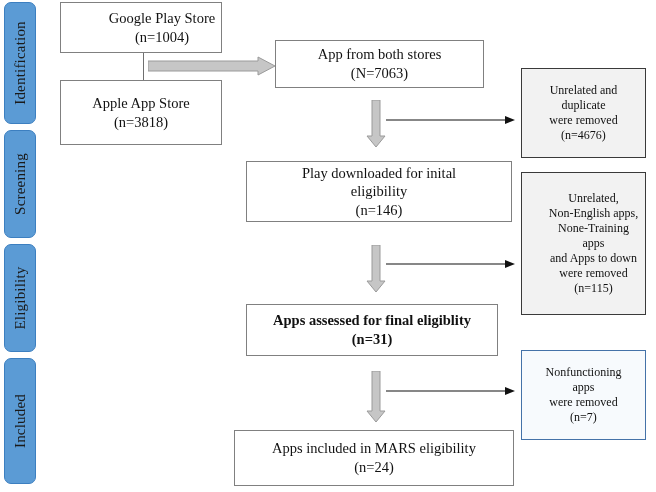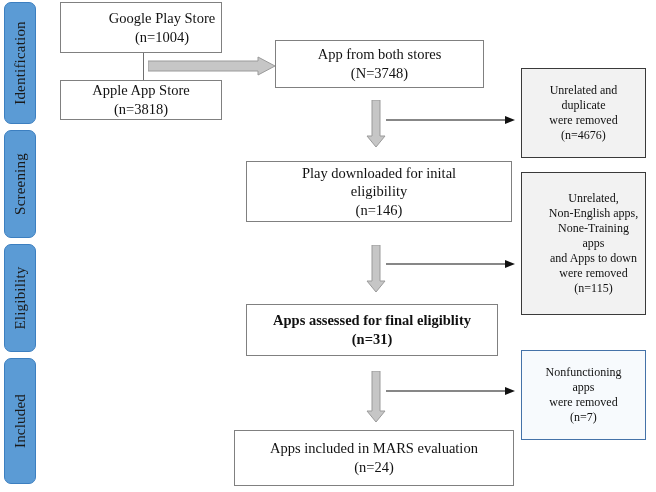--- a/index.html
+++ b/index.html
@@ -110,36 +110,36 @@
 
   <div class="phase" style="top:358px;height:126px;">
     <span class="phase-label">Included</span>
   </div>
 
   <div class="box" style="left:60px;top:2px;width:162px;height:51px;padding-left:46px;">
     <span class="ln">Google Play Store</span>
     <span class="ln">(n=1004)</span>
   </div>
 
-  <div class="box" style="left:60px;top:80px;width:162px;height:40px;">
+  <div class="box" style="left:60px;top:80px;width:162px;height:65px;">
     <span class="ln">Apple App Store</span>
     <span class="ln">(n=3818)</span>
   </div>
 
   <div class="vline" style="left:143px;top:53px;height:27px;"></div>
 
   <div class="block-arrow-right" style="left:148px;top:56px;width:128px;height:20px;">
     <svg width="128" height="20" viewBox="0 0 128 20">
       <polygon points="0,5 110,5 110,1 127,10 110,19 110,15 0,15" fill="#C6C6C6" stroke="#9a9a9a" stroke-width="1"></polygon>
     </svg>
   </div>
 
   <div class="box" style="left:275px;top:40px;width:209px;height:48px;">
     <span class="ln">App from both stores</span>
-    <span class="ln">(N=3748)</span>
+    <span class="ln">(N=7063)</span>
   </div>
 
   <div class="block-arrow-down" style="left:366px;top:100px;width:20px;height:48px;">
     <svg width="20" height="48" viewBox="0 0 20 48">
       <polygon points="6,0 14,0 14,36 19,36 10,47 1,36 6,36" fill="#C6C6C6" stroke="#9a9a9a" stroke-width="1"></polygon>
     </svg>
   </div>
 
   <div class="thin-arrow" style="left:386px;top:112px;width:130px;height:12px;">
     <svg width="130" height="12" viewBox="0 0 130 12">
@@ -179,21 +179,21 @@
   </div>
 
   <div class="thin-arrow" style="left:386px;top:383px;width:130px;height:12px;">
     <svg width="130" height="12" viewBox="0 0 130 12">
       <line x1="0" y1="6" x2="121" y2="6" stroke="#111111" stroke-width="1.2"></line>
       <polygon points="129,6 119,2 119,10" fill="#111111"></polygon>
     </svg>
   </div>
 
   <div class="box" style="left:234px;top:430px;width:280px;height:56px;">
-    <span class="ln">Apps included in MARS evaluation</span>
+    <span class="ln">Apps included in MARS eligibility</span>
     <span class="ln">(n=24)</span>
   </div>
 
   <div class="box excl" style="left:521px;top:68px;width:125px;height:90px;">
     <span class="ln">Unrelated and</span>
     <span class="ln">duplicate</span>
     <span class="ln">were removed</span>
     <span class="ln">(n=4676)</span>
   </div>
 

